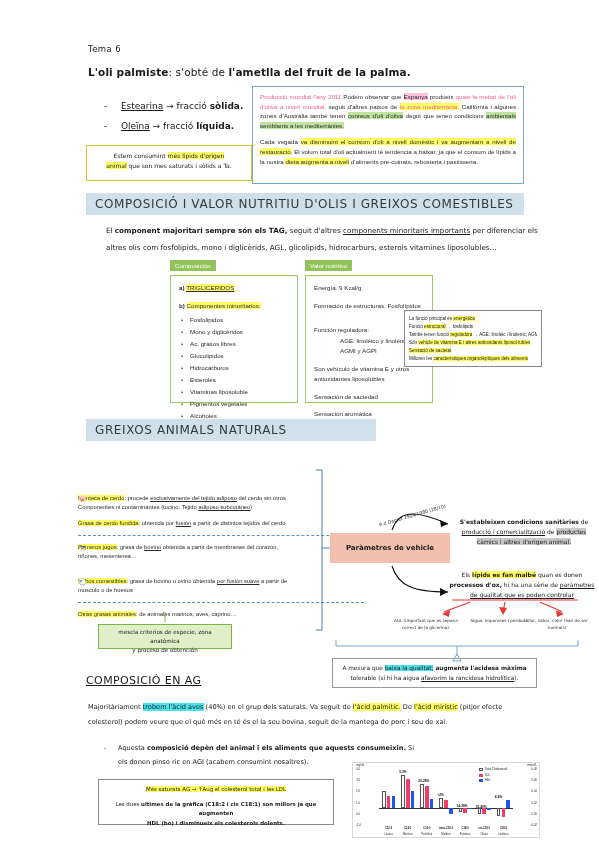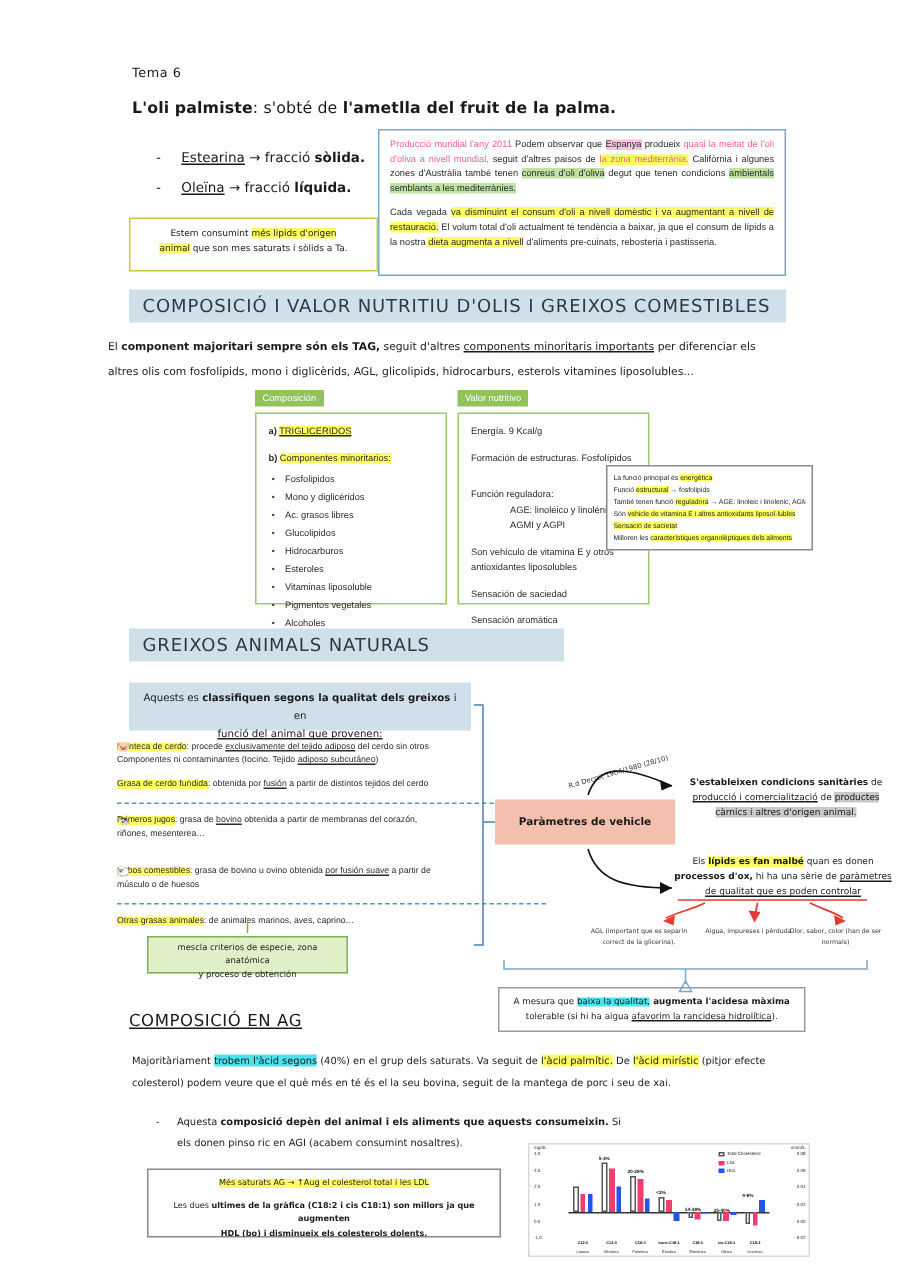--- a/index.html
+++ b/index.html
@@ -54,21 +54,21 @@
     position:absolute; left:86px; width:438px; height:22px;
     background:#cfe0ea; color:#2f3a40;
     font-size:12px; letter-spacing:.6px;
     display:flex; align-items:center; padding-left:9px;
     font-family:"DejaVu Sans", sans-serif;
   }
   .sect-1 { top:193px; }
   .sect-2 { top:419px; width:290px; }
 
   .para-1 {
-    position:absolute; left:72px; top:222px; width:436px;
+    position:absolute; left:106px; top:222px; width:436px;
     font-size:7.2px; line-height:17px;
   }
 
   
   .tbl-hdr {
     position:absolute; font-size:6.2px; color:#fff;
     background:#92c25a; padding:2px 5px;
   }
   .tbl-hdr.h1 { left:170px; top:260px; }
   .tbl-hdr.h2 { left:305px; top:260px; }
@@ -262,24 +262,20 @@
     <div><span>La funció principal és </span><span class="hl-y">energètica</span></div>
     <div><span>Funció </span><span class="hl-y">estructural</span><span> → fosfolipids</span></div>
     <div><span>També tenen funció </span><span class="hl-y">reguladora</span><span> → AGE: linoleic i linolenic, AGMI i AGPI</span></div>
     <div><span>Són </span><span class="hl-y">vehicle de vitamina E i altres antioxidants liposol·lubles</span></div>
     <div><span class="hl-y">Sensació de sacietat</span></div>
     <div><span>Milloren les </span><span class="hl-y">característiques organolèptiques dels aliments</span></div>
   </div>
 
   <div class="sect sect-2">GREIXOS ANIMALS NATURALS</div>
 
-  <div class="blue-intro hand">
-    <span>Aquests es </span><span class="b">classifiquen segons la qualitat dels greixos</span><span> i en</span><br>
-    <span class="u">funció del animal que provenen:</span>
-  </div>
 
   <div class="anim-list">
     <div class="anim-item">
       <span class="anim-ico">🐷</span>
       <span class="anim-txt">
         <span class="hl-y">Manteca de cerdo</span><span>: procede <span class="u">exclusivamente del tejido adiposo</span> del cerdo sin otros</span><br>
         <span>Componentes ni contaminantes (tocino. Tejido <span class="u">adiposo subcutáneo</span>)</span>
       </span>
     </div>
 
@@ -340,21 +336,21 @@
   <div class="sub3 s3 hand">Olor, sabor, color (han de ser normals)</div>
 
   <div class="box-quality hand">
     <span>A mesura que </span><span class="hl-c">baixa la qualitat,</span><span class="b"> augmenta l'acidesa màxima</span>
     <span>tolerable (si hi ha aigua </span><span class="u">afavorim la rancidesa hidrolítica</span><span>).</span>
   </div>
 
   <div class="sect3">COMPOSICIÓ EN AG</div>
 
   <div class="para-3 hand">
-    <span>Majoritàriament </span><span class="hl-c">trobem l'àcid segons</span><span> (40%) en el grup dels saturats. Va seguit de </span><span class="hl-y">l'àcid palmític.</span><span> De </span><span class="hl-y">l'àcid mirístic</span><span> (pitjor efecte colesterol) podem veure que el què més en té és el la seu bovina, seguit de la mantega de porc i seu de xai.</span>
+    <span>Majoritàriament </span><span class="hl-c">trobem l'àcid aves</span><span> (40%) en el grup dels saturats. Va seguit de </span><span class="hl-y">l'àcid palmític.</span><span> De </span><span class="hl-y">l'àcid mirístic</span><span> (pitjor efecte colesterol) podem veure que el què més en té és el la seu bovina, seguit de la mantega de porc i seu de xai.</span>
   </div>
 
   <div class="para-4 hand">
     <span class="dash">-</span>
     <span>Aquesta </span><span class="b">composició depèn del animal i els aliments que aquests consumeixin.</span><span> Si els donen pinso ric en AGI (acabem consumint nosaltres).</span>
   </div>
 
   <div class="box-bottom hand">
     <div><span class="hl-y">Més saturats AG → ↑Aug el colesterol total i les LDL</span></div>
     <div style="height:5px"></div>

